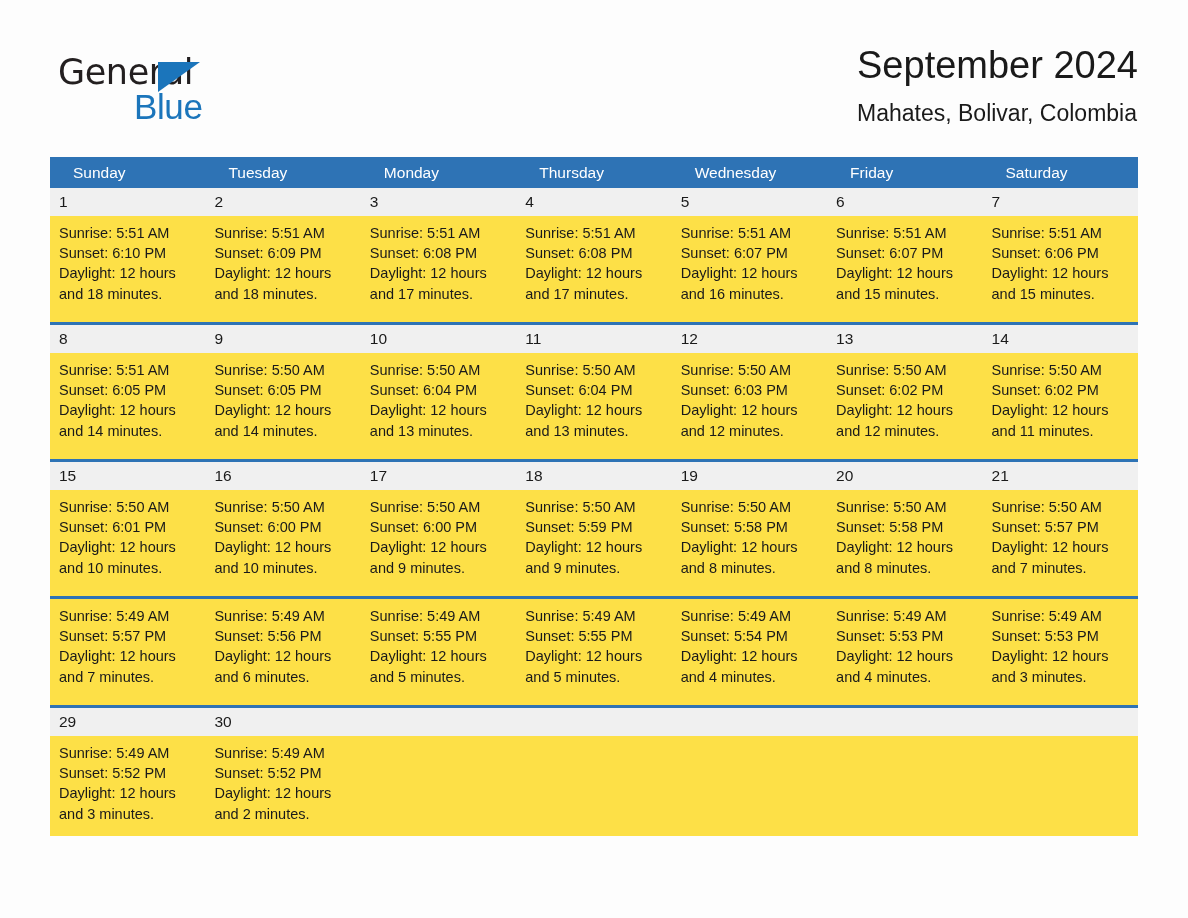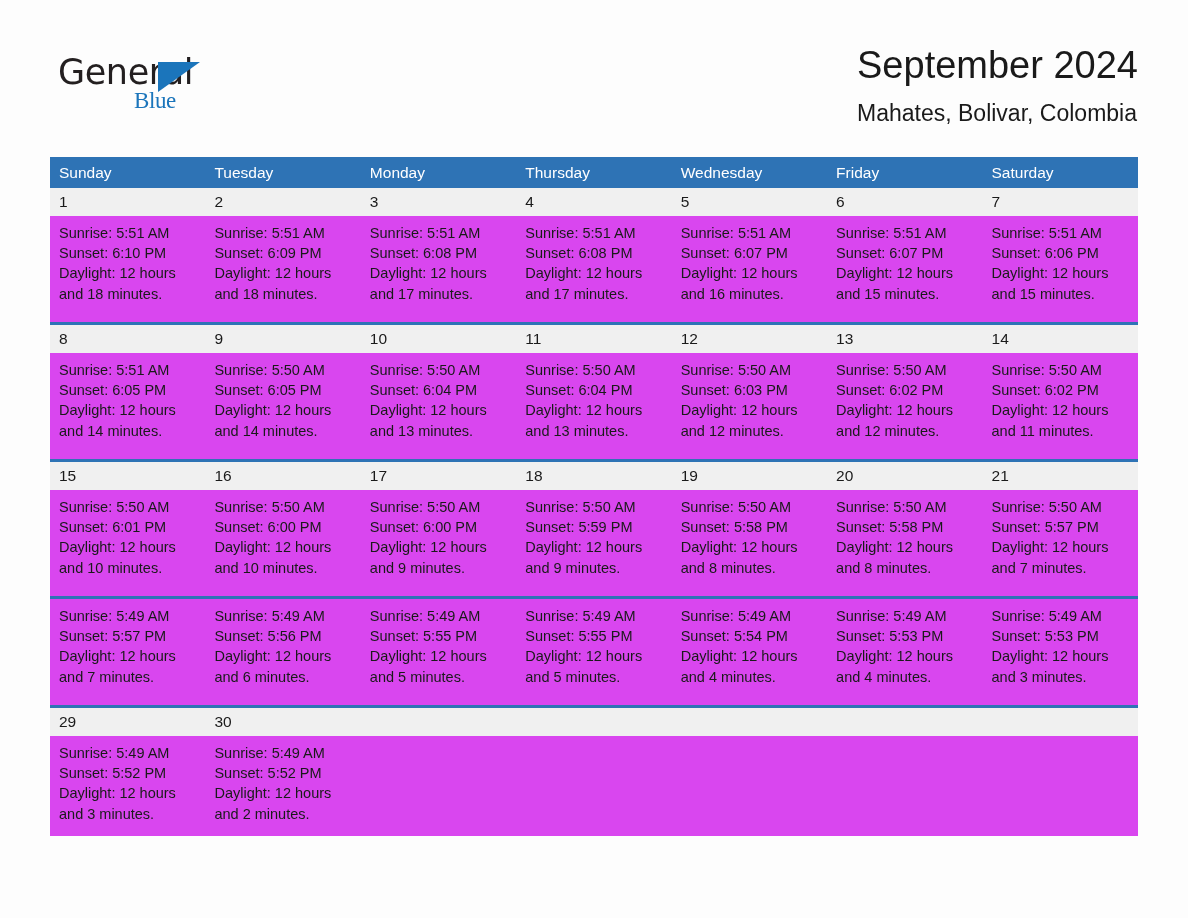--- a/index.html
+++ b/index.html
@@ -54,24 +54,24 @@
     top: 10px;
     width: 0;
     height: 0;
     border-left: 42px solid #1B75BB;
     border-bottom: 30px solid transparent;
   }
   .logo-blue {
     position: absolute;
     left: 76px;
     top: 37px;
-    font-size: 23px;
+    font-size: 35px;
     letter-spacing: -0.4px;
     color: #1B75BB;
-    font-family: Liberation Serif, serif;
+    font-family: Liberation Sans, sans-serif;
     font-weight: 400;
     line-height: 1;
   }
   .title-block {
     position: absolute;
     right: 0px;
     top: 0px;
     text-align: left;
   }
   .cal-title {
@@ -102,21 +102,21 @@
     width: 100%;
     background: #2E73B5;
     height: 31px;
   }
   .week-head .dow {
     flex: 1 1 0;
     min-width: 0;
     color: #FFFFFF;
     font-size: 15.5px;
     line-height: 31px;
-    padding-left: 9px;
+    padding-left: 23px;
     box-sizing: border-box;
     white-space: nowrap;
     overflow: hidden;
   }
   .week {
     width: 100%;
   }
   .week-sep {
     width: 100%;
     height: 3px;
@@ -135,21 +135,21 @@
     line-height: 28px;
     padding-left: 9px;
     box-sizing: border-box;
     color: #1A1A1A;
     white-space: nowrap;
   }
   .body-row {
     display: flex;
     width: 100%;
     height: 106px;
-    background: #d946ef;
+    background: #fde047;
   }
   .body-row.short {
     height: 100px;
   }
   .body-row .cell {
     flex: 1 1 0;
     min-width: 0;
     padding: 7px 9px 0 9px;
     box-sizing: border-box;
   }

